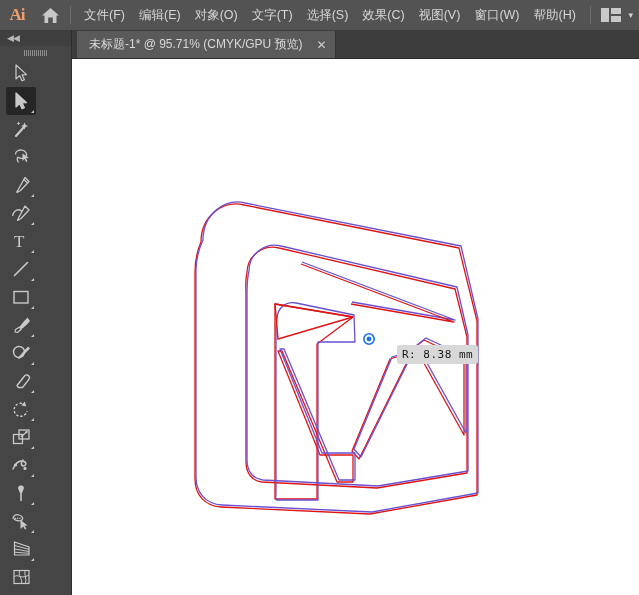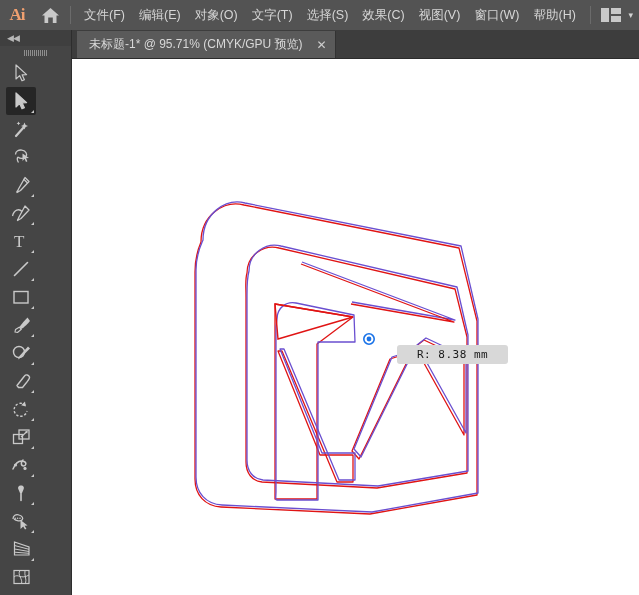--- a/index.html
+++ b/index.html
@@ -89,21 +89,21 @@
   .artwork { position:absolute; left:0; top:0; }
 
   
   .corner-widget {
     position:absolute; left:291px; top:272px; width:12px; height:12px;
   }
   
   .measure-tip {
     position:absolute; left:325px; top:286px;
     background:#d8d8d8; border-radius:3px;
-    padding:3px 20px; color:#1a1a1a;
+    padding:3px 5px; color:#1a1a1a;
     font-family:"DejaVu Sans Mono","Liberation Mono",monospace;
     font-size:11px; letter-spacing:0.5px; white-space:nowrap;
   }
 </style>
 </head>
 <body>
 
 <div id="app">
 
   <div class="menubar">

